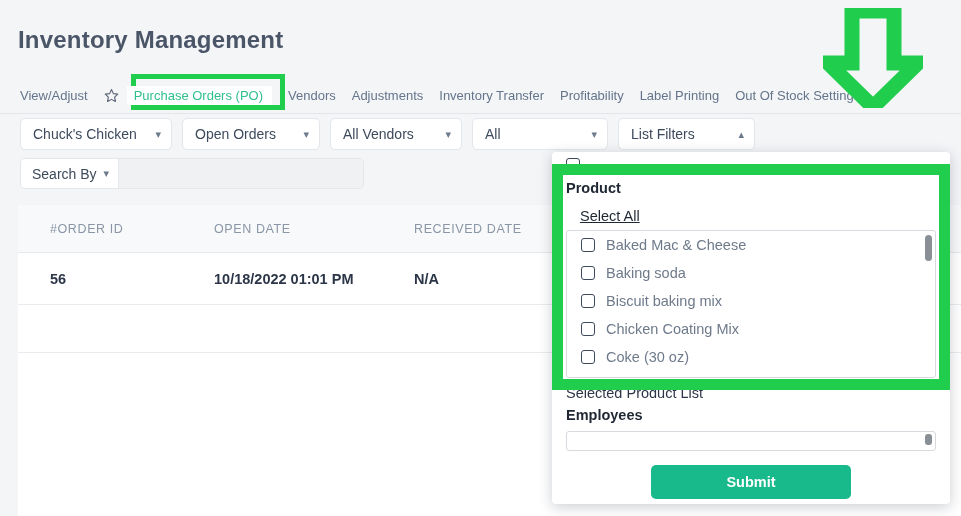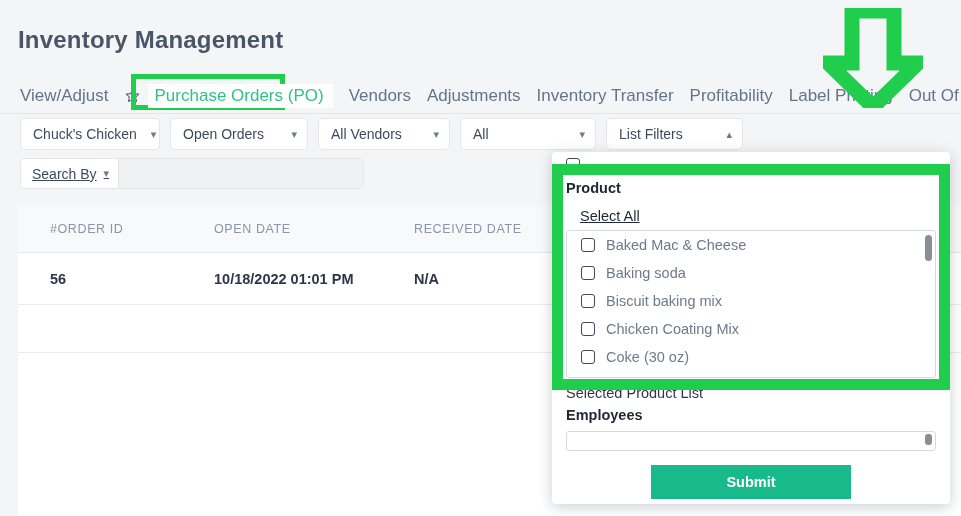--- a/index.html
+++ b/index.html
@@ -25,21 +25,21 @@
   #tabbar {
     position: absolute;
     left: 0; top: 78px;
     width: 961px; height: 36px;
     display: flex;
     align-items: center;
     padding-left: 20px;
     border-bottom: 1px solid #e2e5e9;
   }
   .tab {
-    font-size: 17px;
+    font-size: 13px;
     color: #64748b;
     margin-right: 16px;
     white-space: nowrap;
     cursor: pointer;
   }
   .tab.active { color: #2fc08b; }
   .star-icon {
     margin-right: 8px;
     display: inline-flex;
     align-items: center;
@@ -79,21 +79,21 @@
     color: #3d4a5c;
     cursor: pointer;
     white-space: nowrap;
   }
   .chev {
     margin-left: 14px;
     color: #6b7a8d;
     font-size: 11px;
     line-height: 1;
   }
-  #sel-store { width: 140px; }
+  #sel-store { width: 152px; }
   #sel-status { width: 138px; }
   #sel-vendor { width: 132px; }
   #sel-all { width: 136px; }
   #sel-daterange { width: 207px; justify-content: flex-start; }
   #sel-morefilters { width: 137px; }
 
   .cal-icon { margin-left: auto; color: #3d4a5c; font-size: 14px; }
 
   #searchby-group {
     display: flex;
@@ -109,21 +109,20 @@
     background: #ffffff;
     border: none;
     border-right: 1px solid #e3e6ea;
     font-size: 14px;
     color: #3d4a5c;
     padding: 0 9px 0 11px;
     display: flex;
     align-items: center;
     cursor: pointer;
     white-space: nowrap;
-    text-decoration: underline;
   }
   #search-input {
     flex: 1;
     border: none;
     background: #f0f1f3;
     font-size: 14px;
     font-family: "Liberation Sans", sans-serif;
     padding: 0 8px;
     outline: none;
   }
@@ -268,21 +267,21 @@
   }
   #submit-button {
     display: block;
     margin: 14px auto 0 auto;
     width: 200px; height: 34px;
     background: #18b98a;
     color: #ffffff;
     font-size: 14.5px;
     font-weight: 700;
     border: none;
-    border-radius: 0;
+    border-radius: 5px;
     font-family: "Liberation Sans", sans-serif;
     cursor: pointer;
   }
 
   
   #annot-tab-box {
     position: absolute;
     left: 131px; top: 74px;
     width: 154px; height: 36px;
     border: 5px solid #20cd4d;

